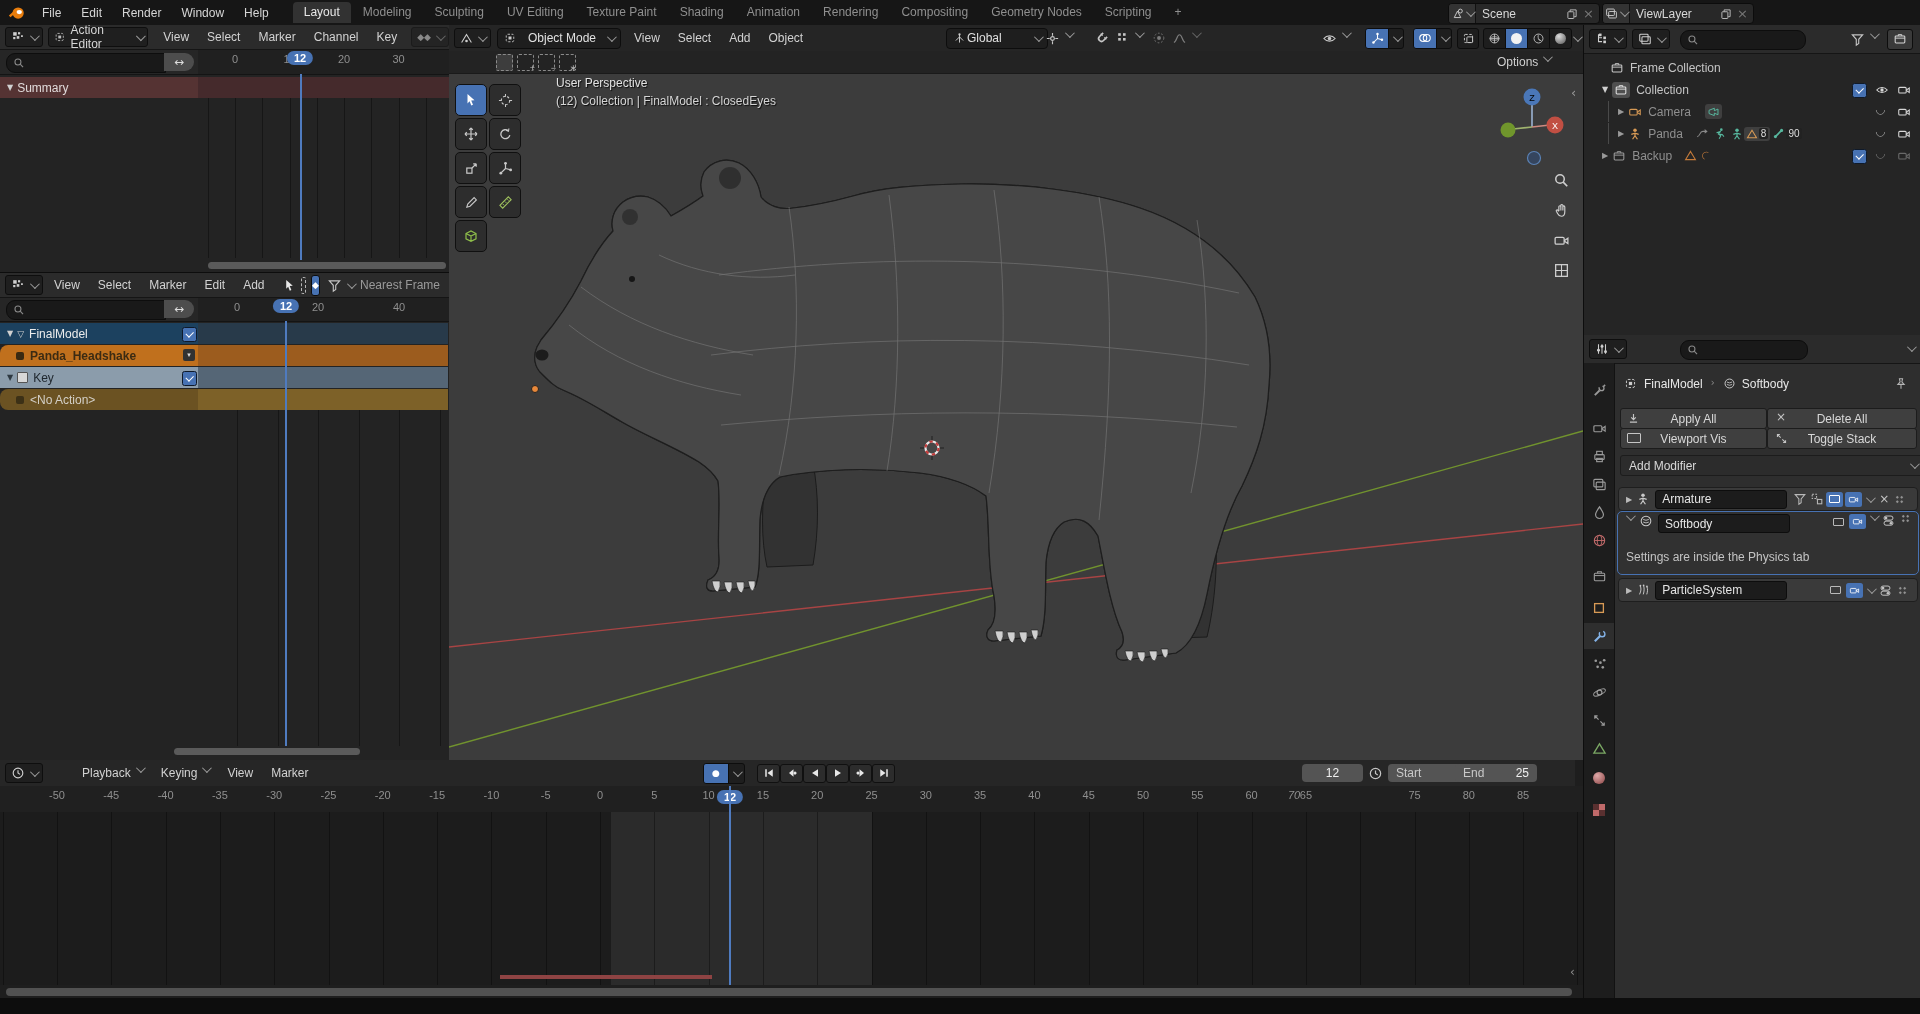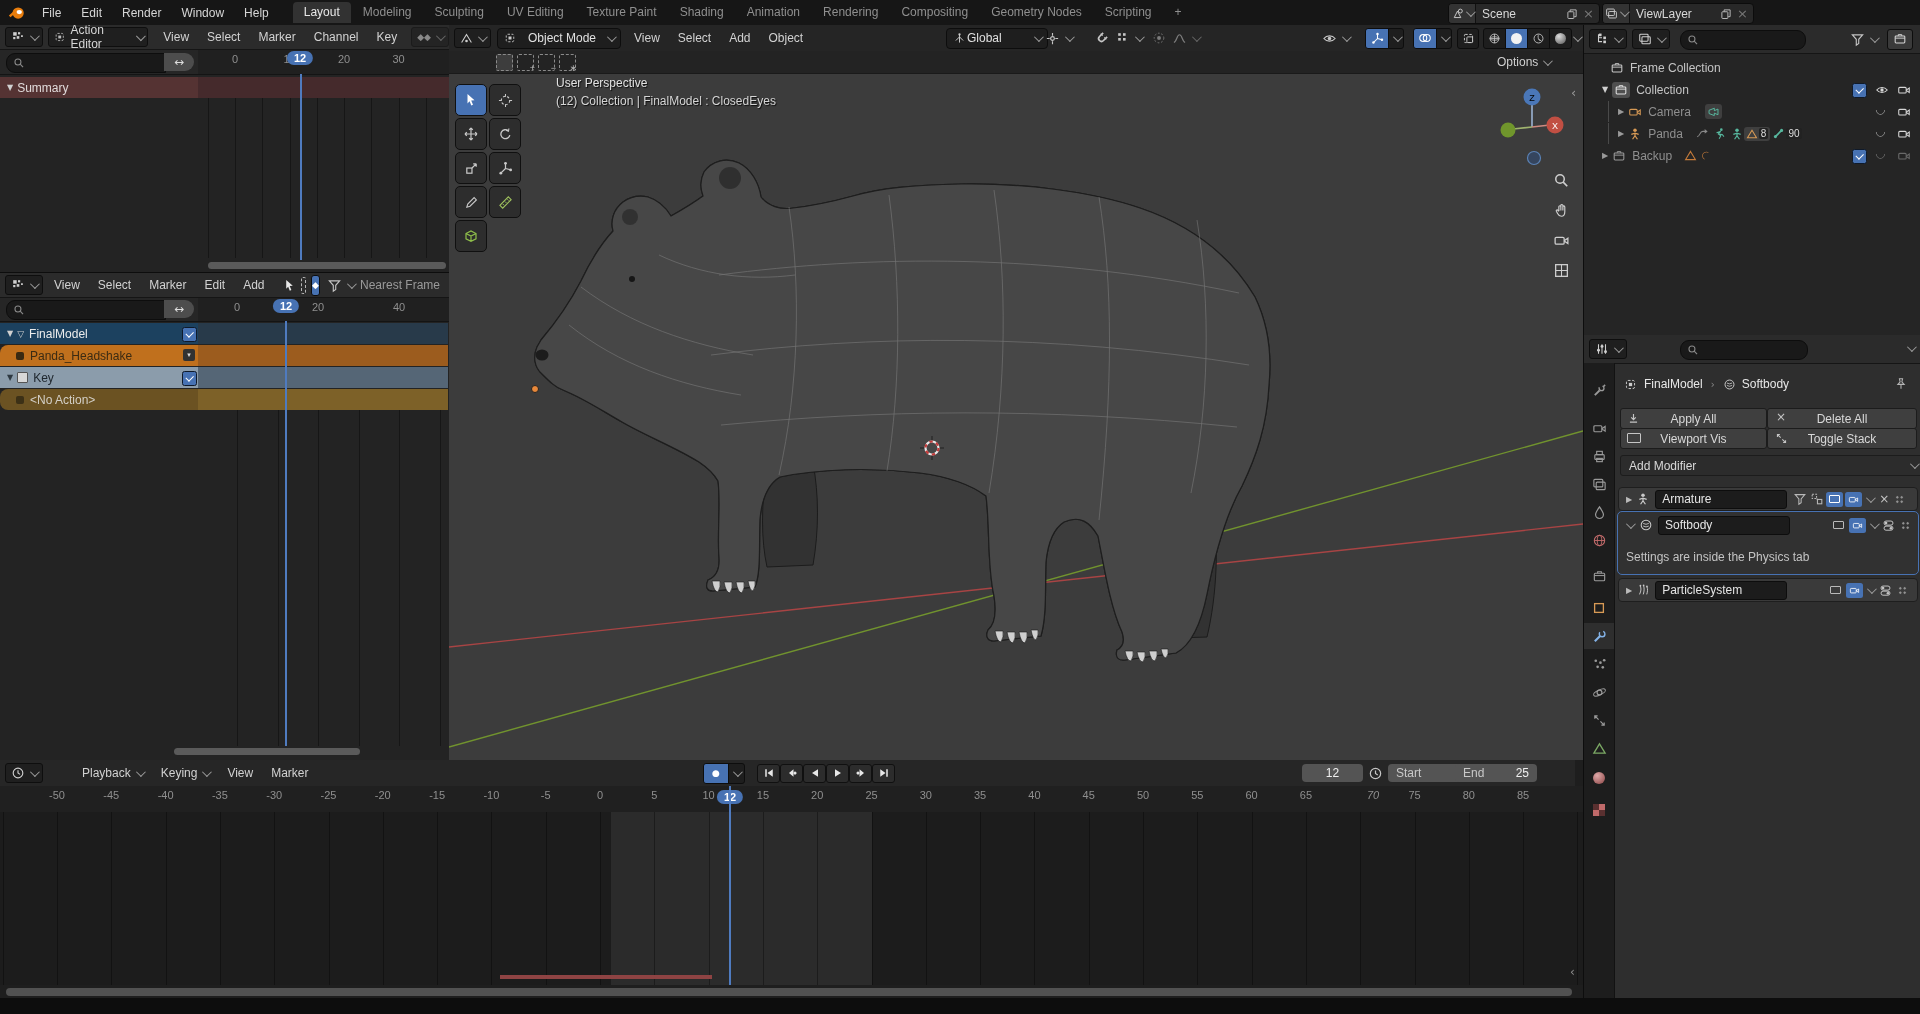--- a/index.html
+++ b/index.html
@@ -1,20 +1,20 @@
 <!DOCTYPE html>
 <html><head>
 <meta charset="utf-8">
 <style>
   html,body{margin:0;padding:0;background:#000;}
   #app{position:relative;width:1920px;height:1014px;background:#0d0d0d;overflow:hidden;
        font-family:"Liberation Sans",sans-serif;font-size:12px;color:#c9c9c9;
        -webkit-font-smoothing:antialiased;}
   .abs{position:absolute;}
-  .row{display:flex;align-items:center;}
+  .row{display:flex;align-items:flex-start;}
   .ig{font-family:"DejaVu Sans",sans-serif;}
   .cv{display:inline-block;width:6px;height:6px;border-right:1.4px solid #9a9a9a;border-bottom:1.4px solid #9a9a9a;
       transform:rotate(45deg) translateY(-2px);margin-left:5px;}
   svg.i{display:block;}
   
   .topbar{left:0;top:0;width:1920px;height:25px;background:#161616;display:flex;align-items:center;}
   .tmenu{padding:0 10px;color:#d6d6d6;cursor:default;}
   .wtab{padding:3px 11px 4px;color:#8f8f8f;border-radius:4px 4px 0 0;margin-right:1px;}
   .wtab.active{background:#323232;color:#e8e8e8;}
   .idw{position:absolute;top:3px;height:19px;background:#282828;border:1px solid #0c0c0c;border-radius:4px;
@@ -515,21 +515,21 @@
         <span class="exp">▼</span>
         <span class="ig" style="font-size:9px;color:#cfcfcf;margin-right:5px">▽</span>
         <span style="color:#ecap;color:#ececec">FinalModel</span>
         <span class="cbx" style="right:4px;top:4px;position:absolute;left:182px"></span>
       </div>
       <div class="chband" style="background:rgba(47,86,122,.45)"></div>
     </div>
     <div class="chrow" style="top:72px">
       <div class="chleft" style="background:#c0701d;border-radius:8px 0 0 0">
         <span style="width:8px;height:8px;background:#3a2a12;border-radius:2px;margin:0 6px 0 16px"></span>
-        <span style="color:#3b2b13;font-weight:normal">Panda_Headshake</span>
+        <span style="color:#3b2b13;font-weight:bold">Panda_Headshake</span>
         <span style="position:absolute;left:183px;top:4px;width:12px;height:12px;background:#32break;background:#323232;border-radius:2px;display:flex;align-items:center;justify-content:center">
             <span class="ig" style="font-size:7px;color:#ddd">▾</span>
           </span>
       </div>
       <div class="chband" style="background:#9c5c1e"></div>
     </div>
     <div class="chrow" style="top:94px">
       <div class="chleft" style="background:#8b9cab">
         <span class="exp" style="color:#2e3942">▼</span>
         <span style="width:9px;height:9px;background:#d8d8d8;border:1px solid #555;border-radius:1px;margin-right:5px"></span>
@@ -1248,21 +1248,21 @@
           <span class="tick" style="left: 817.2px;">20</span>
           <span class="tick" style="left: 871.5px;">25</span>
           <span class="tick" style="left: 925.8px;">30</span>
           <span class="tick" style="left: 980.1px;">35</span>
           <span class="tick" style="left: 1034.4px;">40</span>
           <span class="tick" style="left: 1088.7px;">45</span>
           <span class="tick" style="left: 1143px;">50</span>
           <span class="tick" style="left: 1197.3px;">55</span>
           <span class="tick" style="left: 1251.6px;">60</span>
           <span class="tick" style="left: 1305.9px;">65</span>
-          <span class="tick" style="left: 1373px; font-style: italic;">70</span>
+          <span class="tick" style="left: 1294px; font-style: italic;">70</span>
           <span class="tick" style="left: 1414.5px;">75</span>
           <span class="tick" style="left: 1468.8px;">80</span>
           <span class="tick" style="left: 1523.1px;">85</span>
         </div>
       <span class="fbadge" style="left:730px;top:4px">12</span>
     </div>
     <div class="tlbody">
       <div class="abs" style="left:611px;top:0;width:261px;height:173px;background:#2b2b2b"></div>
       <div id="tl-grid">
           <div class="glv" style="left: 2.7px;"></div>

